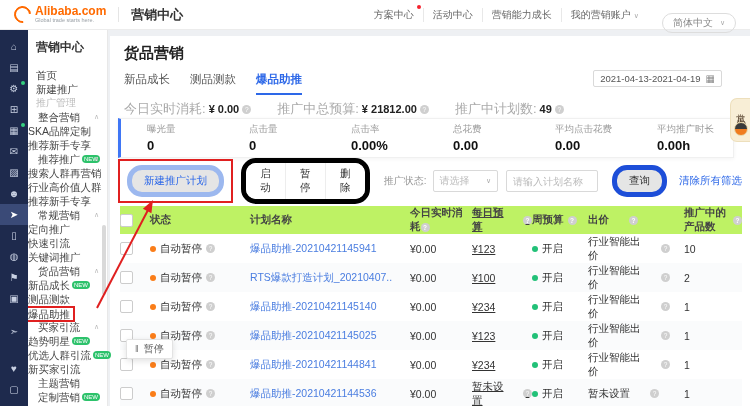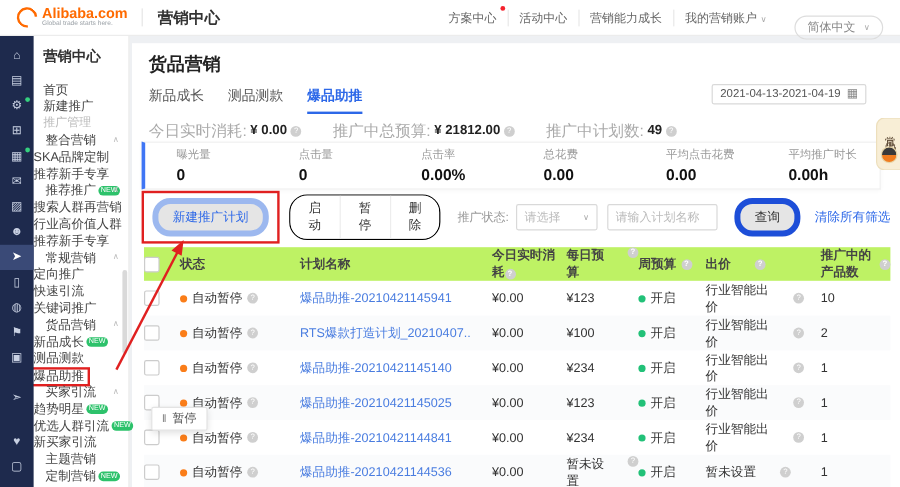--- a/index.html
+++ b/index.html
@@ -65,40 +65,40 @@
        border-left:3px solid #3f76f5;box-shadow:0 1px 4px rgba(0,0,0,.05);display:flex;align-items:center;}
   .metric{flex:1;padding-left:26px;}
   .metric-label{font-size:9.5px;color:#999;margin-bottom:2px;}
   .metric-value{font-size:13px;font-weight:bold;color:#111;}
   
   .toolbar{position:absolute;left:8px;right:8px;top:126px;height:38px;display:flex;align-items:center;}
   .annot-btn{border:2px solid #e02020;padding:4px 7px;margin-right:8px;display:inline-flex;}
   .pill{border:5px solid #1d4ed8;border-radius:15px;background:#e5e5e5;padding:4px 12px;font-size:10.5px;
        color:#333;cursor:pointer;font-family:inherit;white-space:nowrap;}
   .pill.blue{color:#2d68e8;border-color:#9cb8ef;}
-  .seg{display:inline-flex;border:1px solid #000000;border-radius:15px;overflow:hidden;margin-right:14px;}
+  .seg{display:inline-flex;border:5px solid #000000;border-radius:15px;overflow:hidden;margin-right:14px;}
   .seg .seg-btn{border:none;background:#fff;padding:4px 13px;font-size:10.5px;color:#333;cursor:pointer;font-family:inherit;}
   .seg .seg-btn + .seg-btn{border-left:1px solid #ededed;}
   .tb-label{font-size:10px;color:#999;margin-right:6px;white-space:nowrap;}
   .select{border:1px solid #d9d9d9;border-radius:2px;width:76px;height:22px;display:flex;align-items:center;
        justify-content:space-between;padding:0 6px;color:#bbb;font-size:10px;cursor:pointer;margin-right:8px;box-sizing:border-box;}
   .tb-input{border:1px solid #d9d9d9;border-radius:2px;width:92px;height:22px;font-size:10px;padding:0 6px;
        box-sizing:border-box;margin-right:14px;color:#333;font-family:inherit;}
   .tb-input::placeholder{color:#bbb;}
   .clear-link{color:#2d68e8;font-size:10.5px;margin-left:12px;cursor:pointer;white-space:nowrap;}
   
   .table{position:absolute;left:10px;right:8px;top:170px;}
   .trow{display:flex;align-items:center;height:29px;font-size:10.5px;color:#333;}
   .thead{height:28px;background:#bef264;font-weight:bold;color:#444;font-size:10.5px;display:flex;align-items:center;}
   .tbody .trow:nth-child(even){background:#fafbfc;}
   .cc{width:30px;flex:none;display:flex;align-items:center;}
   .c1{width:100px;flex:none;display:flex;align-items:center;gap:4px;}
   .c2{width:160px;flex:none;}
   .c3{width:62px;flex:none;}
-  .c4{width:60px;flex:none;display:flex;align-items:flex-start;gap:13px;}
+  .c4{width:60px;flex:none;display:flex;align-items:center;gap:13px;text-decoration:underline;}
   .c5{width:46px;flex:none;display:flex;align-items:center;gap:4px;}
   .c6{width:92px;flex:none;display:flex;align-items:center;gap:20px;padding-left:10px;box-sizing:border-box;}
   .c7{flex:1;padding-left:14px;box-sizing:border-box;display:flex;align-items:center;gap:3px;}
   .checkbox{width:11px;height:11px;border:1px solid #ccc;border-radius:2px;background:#fff;cursor:pointer;}
   .dot{width:6px;height:6px;border-radius:50%;flex:none;display:inline-block;}
   .dot.orange{background:#fa7d19;}
   .dot.green{background:#22c178;}
   .plan-link{color:#4a7de0;cursor:pointer;white-space:nowrap;}
   
   .tooltip{position:absolute;left:16px;top:303px;background:#fff;border:1px solid #e3e3e3;border-radius:2px;

